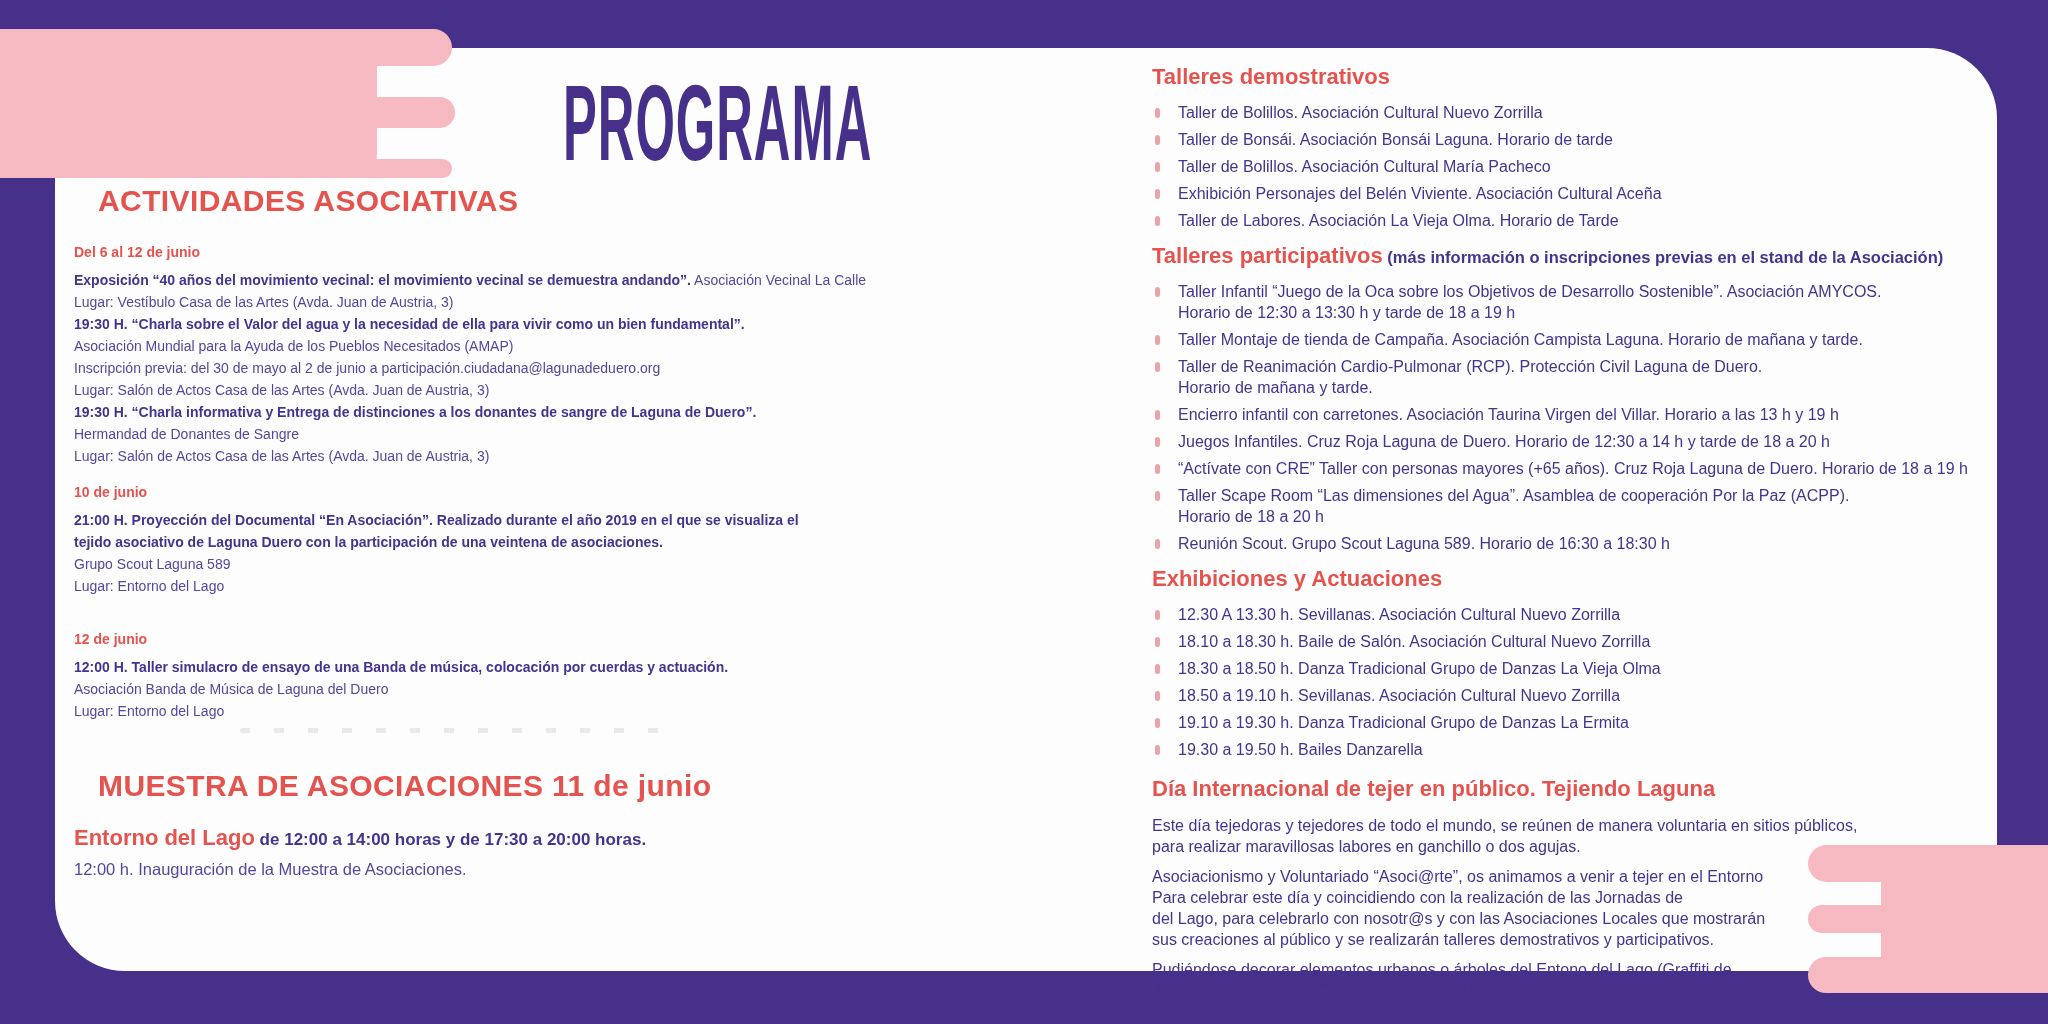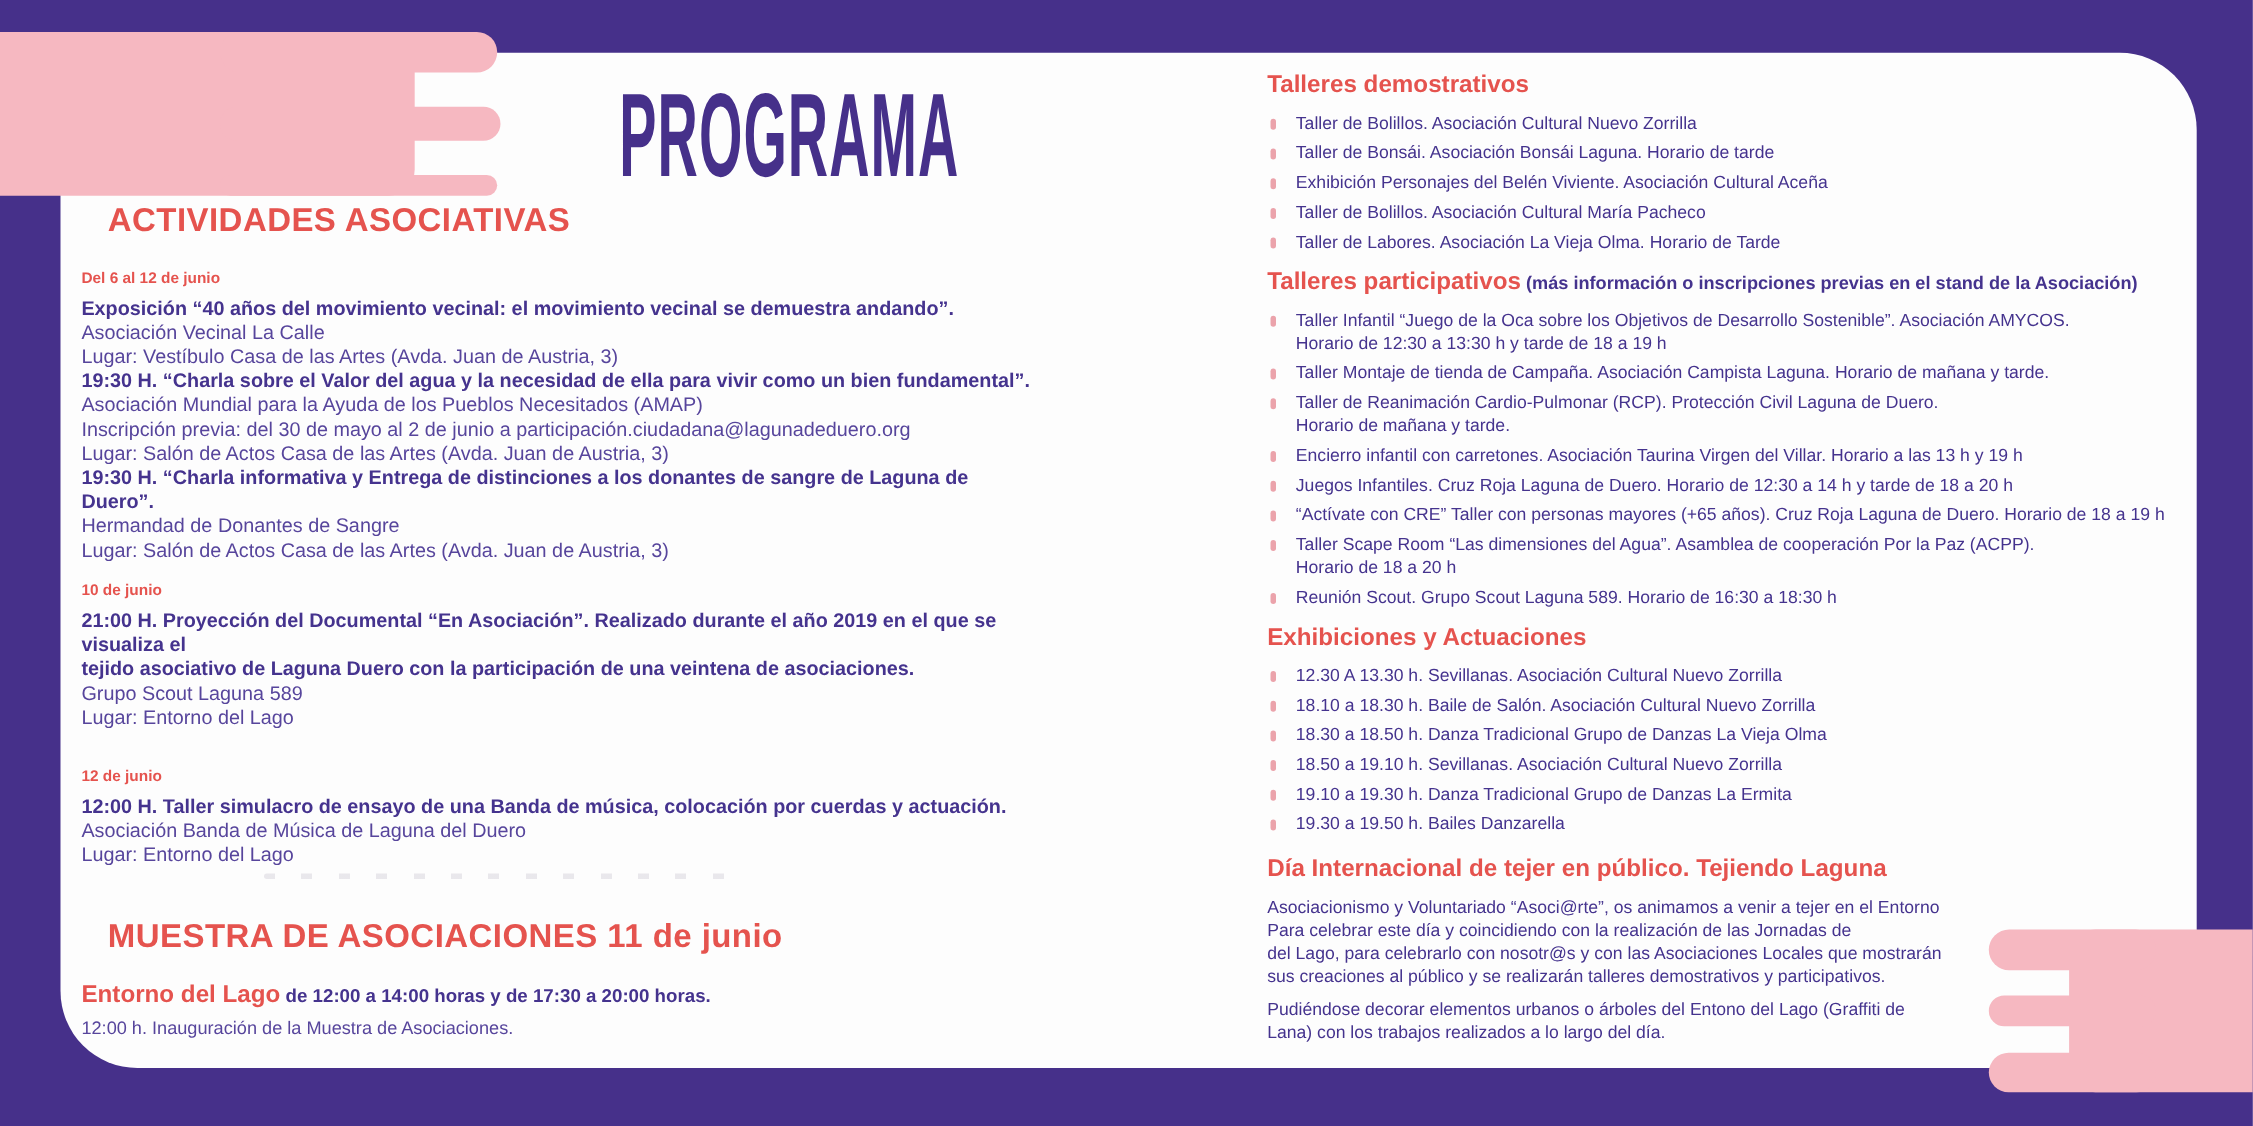--- a/index.html
+++ b/index.html
@@ -44,21 +44,21 @@
   .col-left{position:absolute;left:74px;top:184px;width:872px;}
   .col-right{position:absolute;left:1152px;top:64px;width:840px;}
 
   .h-section{
     color:var(--red);font-weight:700;font-size:30px;letter-spacing:.4px;
     margin:0 0 26px 24px;
   }
   .event{margin:0;}
   .event.extra-gap{margin-top:34px;}
   .event-date{color:var(--red);font-weight:700;font-size:14px;margin:17px 0 9px 0;}
-  .event-line{font-size:18px;line-height:22px;}
+  .event-line{font-size:14px;line-height:22px;}
   .bold{font-weight:700;color:var(--tdark);}
   .reg{font-weight:400;color:var(--treg);}
 
   .ghost{
     height:5px;border-radius:3px;opacity:.35;margin:6px 0 0 166px;width:430px;
     background:repeating-linear-gradient(90deg,#c4c0cc 0 10px,transparent 10px 34px);
   }
 
   .muestra-h{margin:36px 0 22px 24px;}
   .venue-line{margin:0 0 7px 0;}
@@ -143,22 +143,22 @@
 
   </div>
 
   <div class="col-right">
     <div>
         <section class="rsec">
           <div class="rhead"><span class="rhead-main">Talleres demostrativos</span></div>
           <div class="blist">
             <div class="bitem"><span class="bdot"></span><span class="btext"><div class="bline">Taller de Bolillos. Asociación Cultural Nuevo Zorrilla</div></span></div>
             <div class="bitem"><span class="bdot"></span><span class="btext"><div class="bline">Taller de Bonsái. Asociación Bonsái Laguna. Horario de tarde</div></span></div>
+            <div class="bitem"><span class="bdot"></span><span class="btext"><div class="bline">Taller de Bolillos. Asociación Cultural María Pacheco</div></span></div>
             <div class="bitem"><span class="bdot"></span><span class="btext"><div class="bline">Exhibición Personajes del Belén Viviente. Asociación Cultural Aceña</div></span></div>
-            <div class="bitem"><span class="bdot"></span><span class="btext"><div class="bline">Taller de Bolillos. Asociación Cultural María Pacheco</div></span></div>
             <div class="bitem"><span class="bdot"></span><span class="btext"><div class="bline">Taller de Labores. Asociación La Vieja Olma. Horario de Tarde</div></span></div>
           </div>
         </section>
         <section class="rsec">
           <div class="rhead"><span class="rhead-main">Talleres participativos</span><span class="rhead-note"> (más información o inscripciones previas en el stand de la Asociación)</span></div>
           <div class="blist">
             <div class="bitem"><span class="bdot"></span><span class="btext"><div class="bline">Taller Infantil “Juego de la Oca sobre los Objetivos de Desarrollo Sostenible”. Asociación AMYCOS.</div><div class="bline">Horario de 12:30 a 13:30 h y tarde de 18 a 19 h</div></span></div>
             <div class="bitem"><span class="bdot"></span><span class="btext"><div class="bline">Taller Montaje de tienda de Campaña. Asociación Campista Laguna. Horario de mañana y tarde.</div></span></div>
             <div class="bitem"><span class="bdot"></span><span class="btext"><div class="bline">Taller de Reanimación Cardio-Pulmonar (RCP). Protección Civil Laguna de Duero.</div><div class="bline">Horario de mañana y tarde.</div></span></div>
             <div class="bitem"><span class="bdot"></span><span class="btext"><div class="bline">Encierro infantil con carretones. Asociación Taurina Virgen del Villar. Horario a las 13 h y 19 h</div></span></div>
@@ -178,20 +178,24 @@
             <div class="bitem"><span class="bdot"></span><span class="btext"><div class="bline">19.10 a 19.30 h. Danza Tradicional Grupo de Danzas La Ermita</div></span></div>
             <div class="bitem"><span class="bdot"></span><span class="btext"><div class="bline">19.30 a 19.50 h. Bailes Danzarella</div></span></div>
           </div>
         </section>
       </div>
     <div class="rhead tejer-h">
       <span class="rhead-main">Día Internacional de tejer en público. Tejiendo Laguna</span>
     </div>
     <div>
         <div class="tpara">
+          <div class="tline">Este día tejedoras y tejedores de todo el mundo, se reúnen de manera voluntaria en sitios públicos,</div>
+          <div class="tline">para realizar maravillosas labores en ganchillo o dos agujas.</div>
+        </div>
+        <div class="tpara">
           <div class="tline">Asociacionismo y Voluntariado “Asoci@rte”, os animamos a venir a tejer en el Entorno</div>
           <div class="tline">Para celebrar este día y coincidiendo con la realización de las Jornadas de</div>
           <div class="tline">del Lago, para celebrarlo con nosotr@s y con las Asociaciones Locales que mostrarán</div>
           <div class="tline">sus creaciones al público y se realizarán talleres demostrativos y participativos.</div>
         </div>
         <div class="tpara">
           <div class="tline">Pudiéndose decorar elementos urbanos o árboles del Entono del Lago (Graffiti de</div>
           <div class="tline">Lana) con los trabajos realizados a lo largo del día.</div>
         </div>
       </div>

